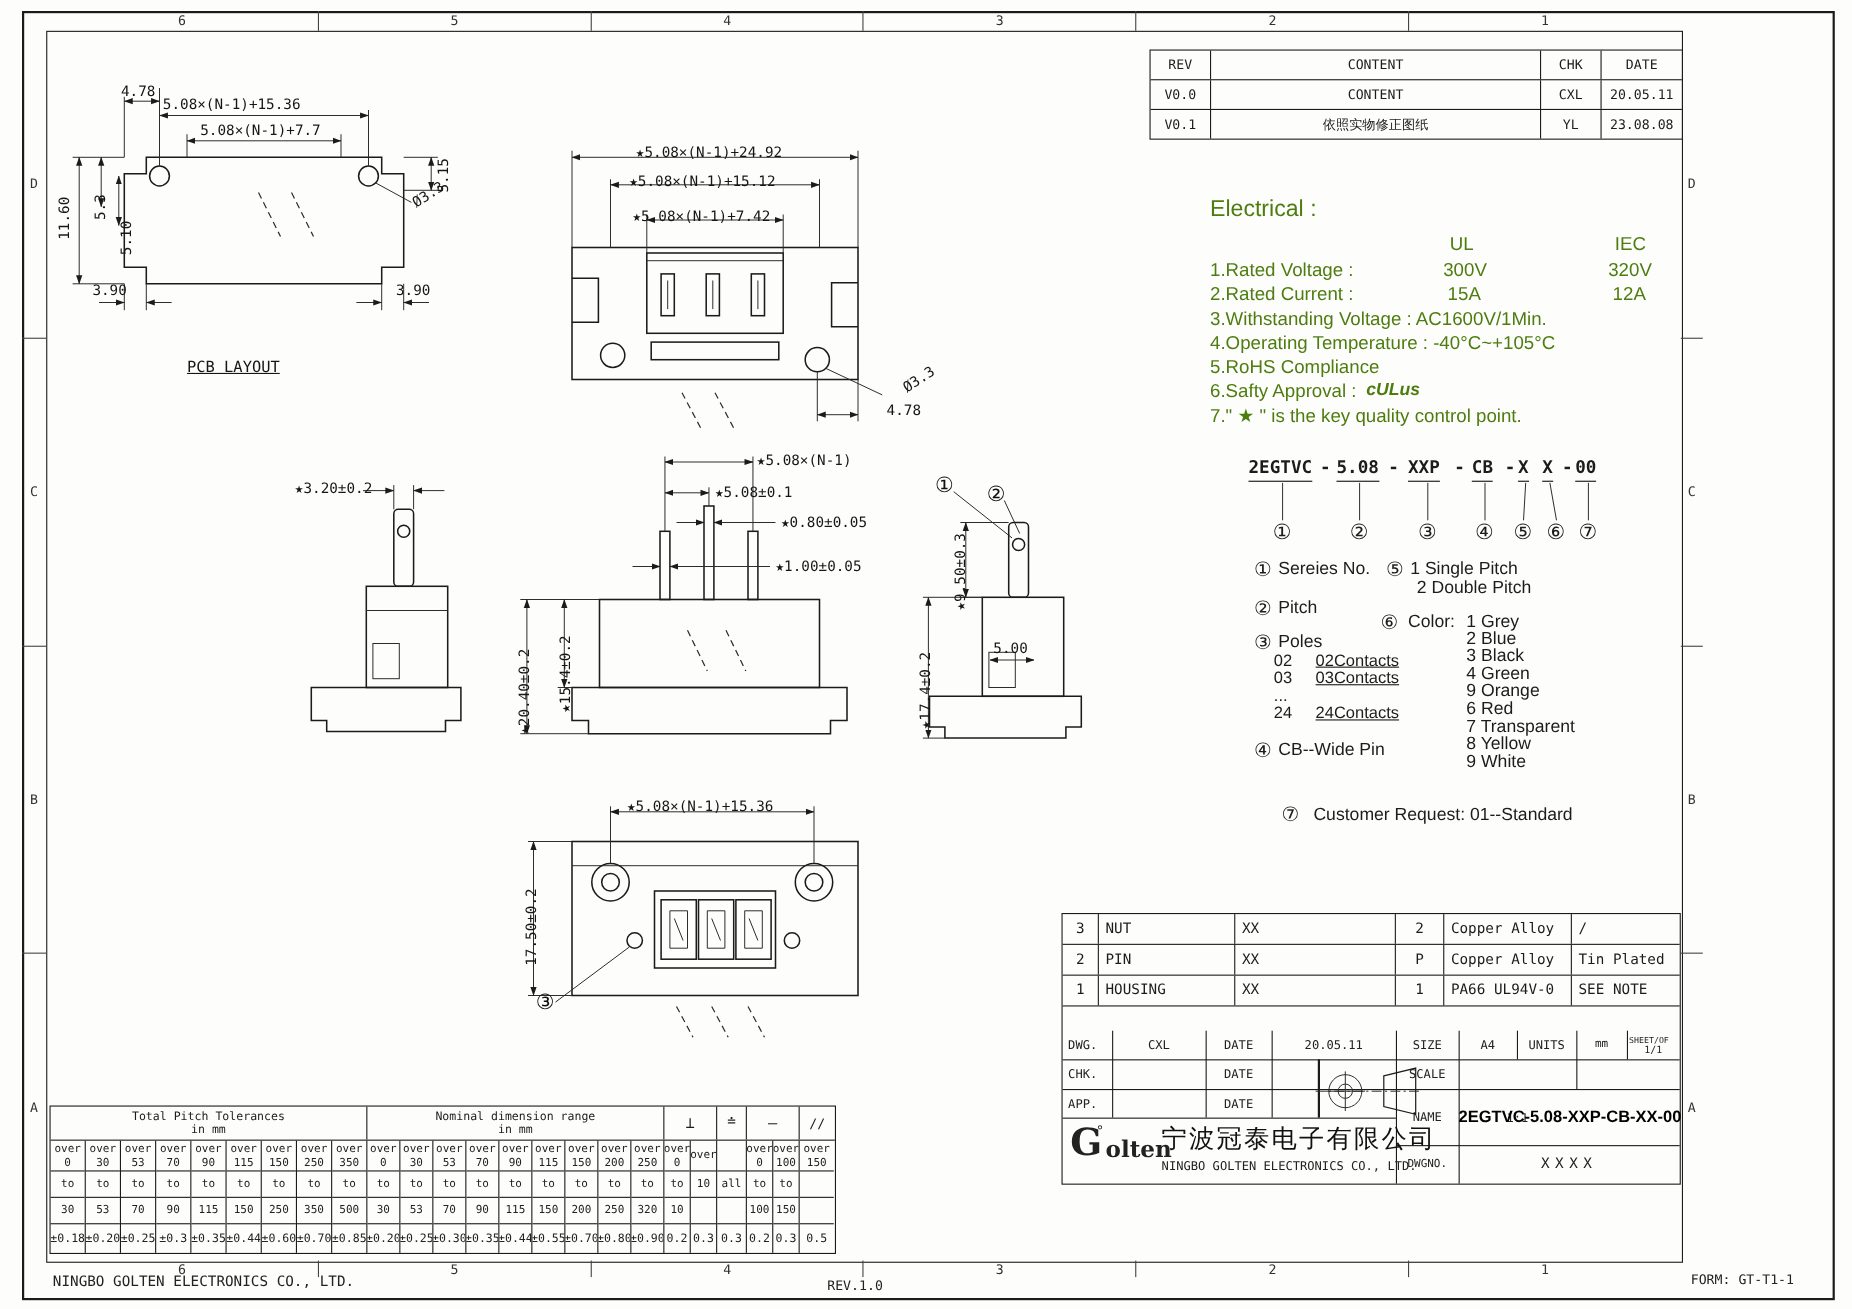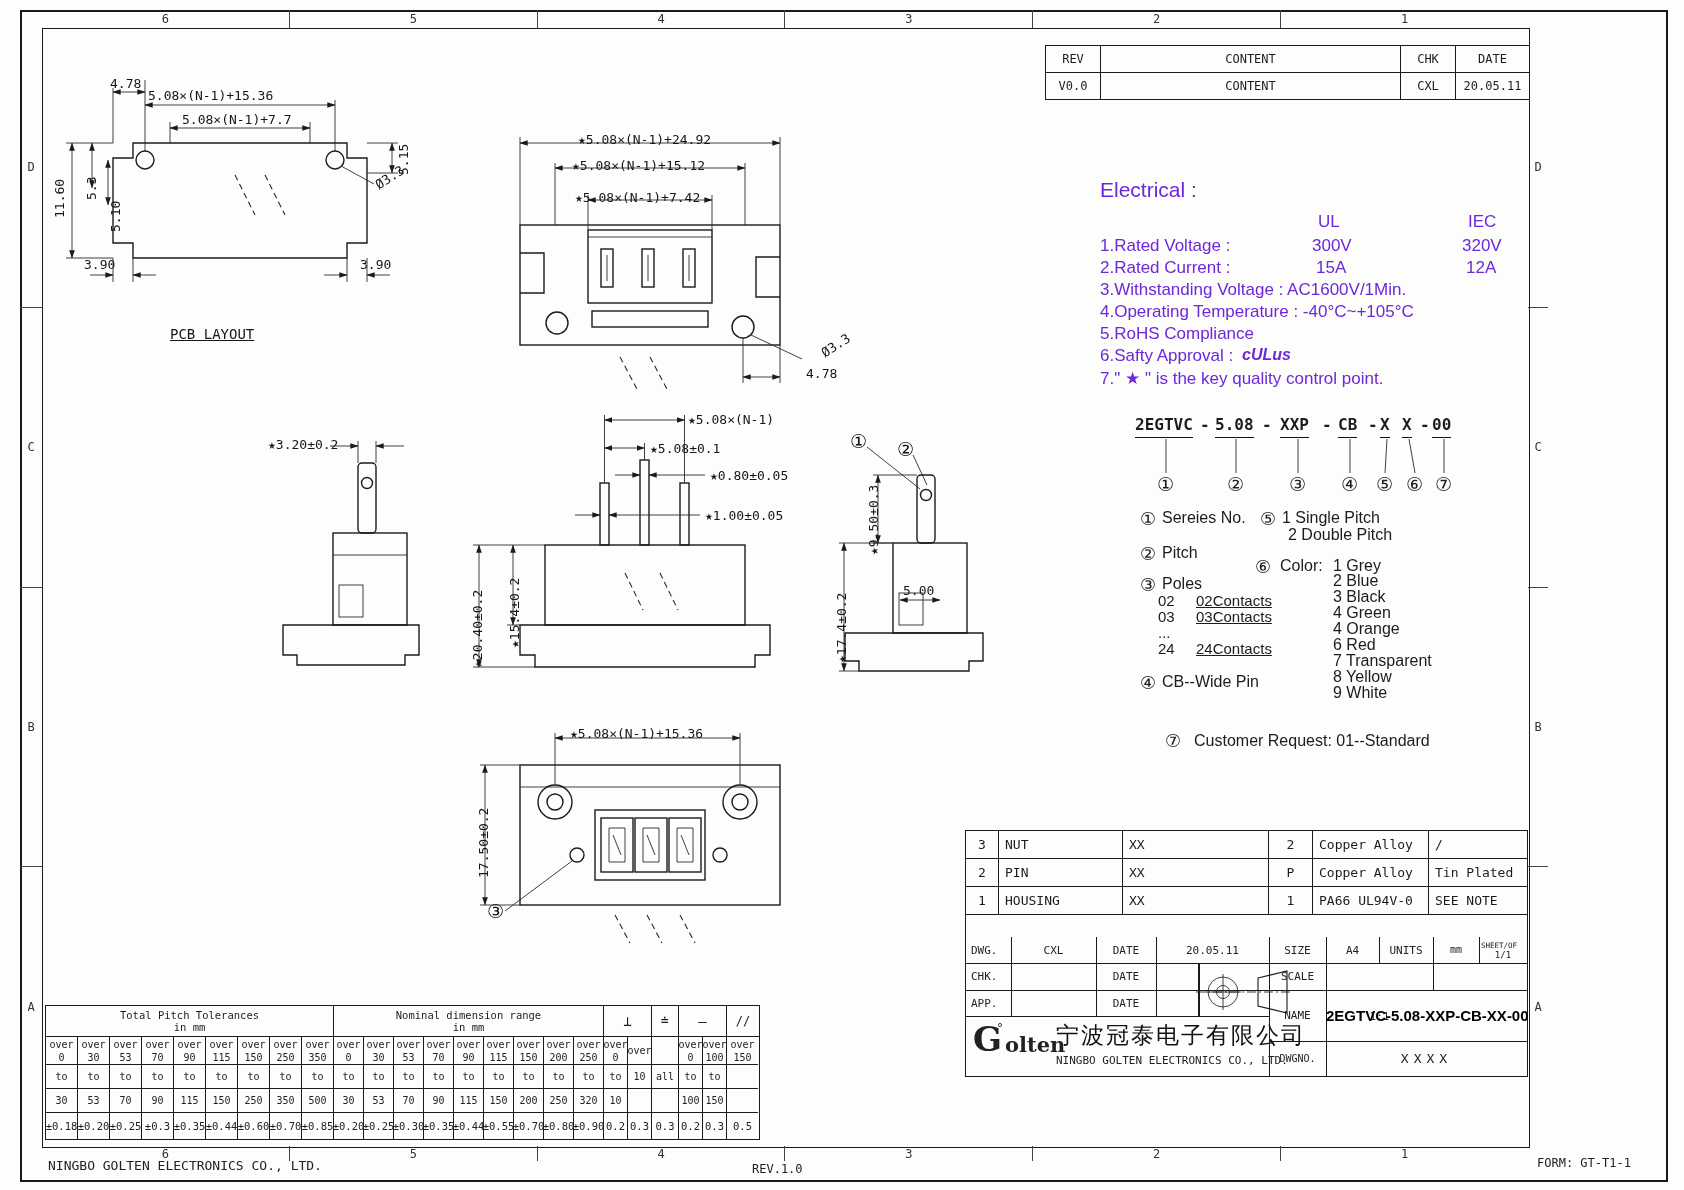--- a/index.html
+++ b/index.html
@@ -36,21 +36,21 @@
   #rev-table{position:absolute;left:1045px;top:45px;width:483px;border:1.3px solid #1b1b1b;
      font:12px "DejaVu Sans Mono",monospace;}
   .revrow{display:flex;height:26px;border-bottom:1px solid #1b1b1b;}
   #rev-table > .revrow:last-child, .revrows > .revrow:last-child{border-bottom:none;}
   .revrows{display:block;}
   .revrow > div{display:flex;align-items:center;justify-content:center;border-right:1px solid #1b1b1b;
      box-sizing:border-box;}
   .rc1{width:55px;} .rc2{width:300px;} .rc3{width:55px;} .rc4{width:73px;border-right:none!important;}
   
   #electrical{position:absolute;left:1100px;top:178px;width:440px;height:230px;}
-  .etx{position:absolute;font:17px "Liberation Sans",sans-serif;color:#6d28d9;white-space:nowrap;}
+  .etx{position:absolute;font:17px "Liberation Sans",sans-serif;color:#4d7c0f;white-space:nowrap;}
   .etitle{font-size:21px;}
   .ulmark{font-weight:bold;font-style:italic;font-size:16px;}
   
   #partnumber{position:absolute;left:1130px;top:415px;width:350px;height:110px;
       font:bold 16px "DejaVu Sans Mono",monospace;}
   .pseg{position:absolute;top:0;border-bottom:1.4px solid #111;padding-bottom:3px;}
   .pdash{position:absolute;top:0;}
   .pmark{position:absolute;top:58px;font:19px "DejaVu Sans",sans-serif;font-weight:normal;}
   
   #legend{position:absolute;left:1130px;top:500px;width:420px;height:270px;font:16px "Liberation Sans",sans-serif;}
@@ -161,20 +161,26 @@
     </div>
     <div class="revrows">
 
         <div class="revrow">
           <div class="rc1">V0.0</div>
           <div class="rc2">CONTENT</div>
           <div class="rc3">CXL</div>
           <div class="rc4">20.05.11</div>
         </div>
 
+        <div class="revrow">
+          <div class="rc1">V0.1</div>
+          <div class="rc2">依照实物修正图纸</div>
+          <div class="rc3">YL</div>
+          <div class="rc4">23.08.08</div>
+        </div>
       </div>
   </div>
 
   <svg style="left:50px;top:60px;" width="400" height="300">
     <path class="ln" d="M63,98 L83,98 L83,83 L297,83 L297,98 L317,98 L317,183 L297,183 L297,198 L83,198 L83,183 L63,183 Z"></path>
     <circle class="ln" cx="95" cy="100" r="9"></circle>
     <circle class="ln" cx="285" cy="100" r="9"></circle>
     <path class="dash" d="M185,115 L205,155 M215,115 L235,155"></path>
     <path class="thin" d="M63,83 L16,83 M63,198 L16,198"></path>
     <path class="dim" d="M22,83 L22,198"></path>
@@ -374,21 +380,21 @@
     <span class="mk" style="left:10px;top:43px;">②</span>
     <span class="tx" style="left:32px;top:44px;">Pitch</span>
     <span class="mk" style="left:125px;top:56px;">⑥</span>
     <span class="tx" style="left:150px;top:57px;">Color:</span>
     <span class="tx" style="left:203px;top:57px;">1 Grey</span>
     <div class="clist">
 
     <div class="crow">2 Blue</div>
         <div class="crow">3 Black</div>
         <div class="crow">4 Green</div>
-        <div class="crow">4 Orange</div>
+        <div class="crow">9 Orange</div>
         <div class="crow">6 Red</div>
         <div class="crow">7 Transparent</div>
         <div class="crow">8 Yellow</div>
         <div class="crow">9 White</div>
       </div>
     <span class="mk" style="left:10px;top:74px;">③</span>
     <span class="tx" style="left:32px;top:75px;">Poles</span>
     <div class="plist">
 
         <div class="prow">

